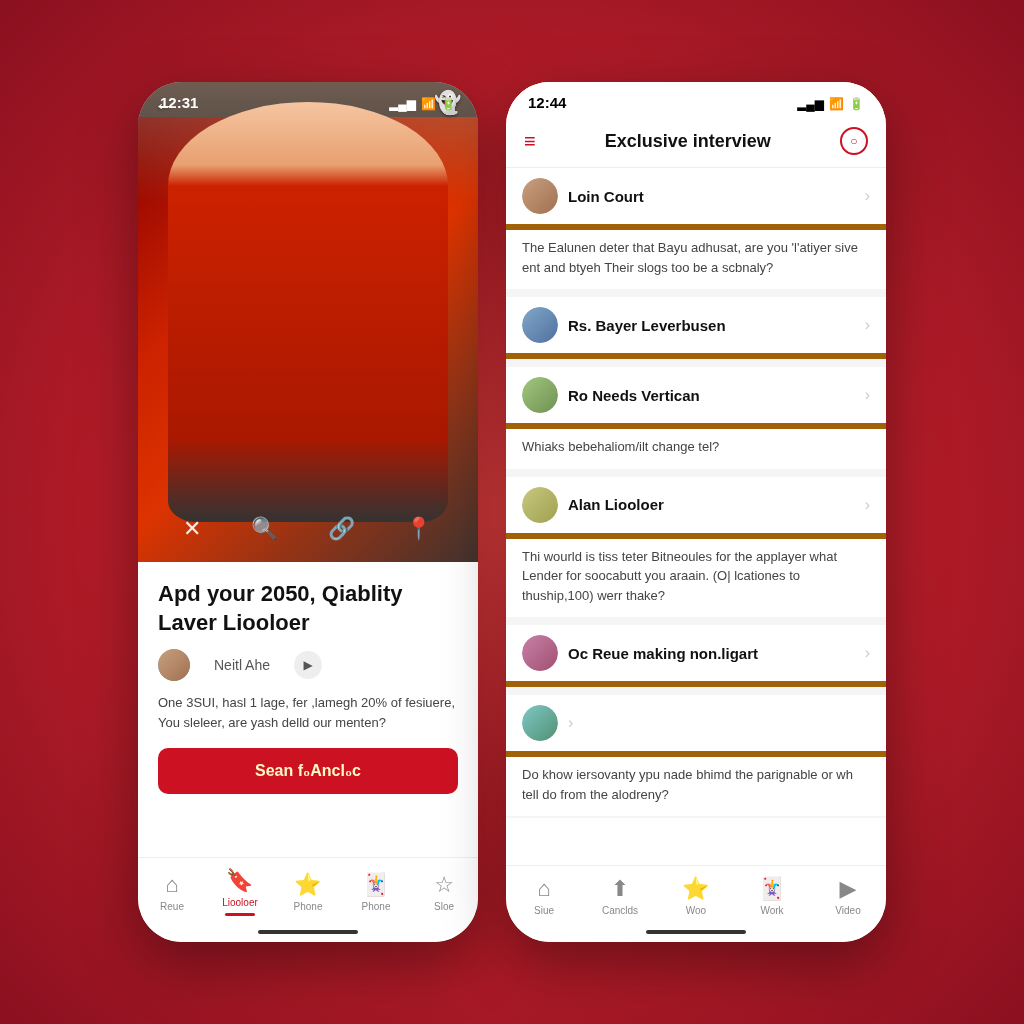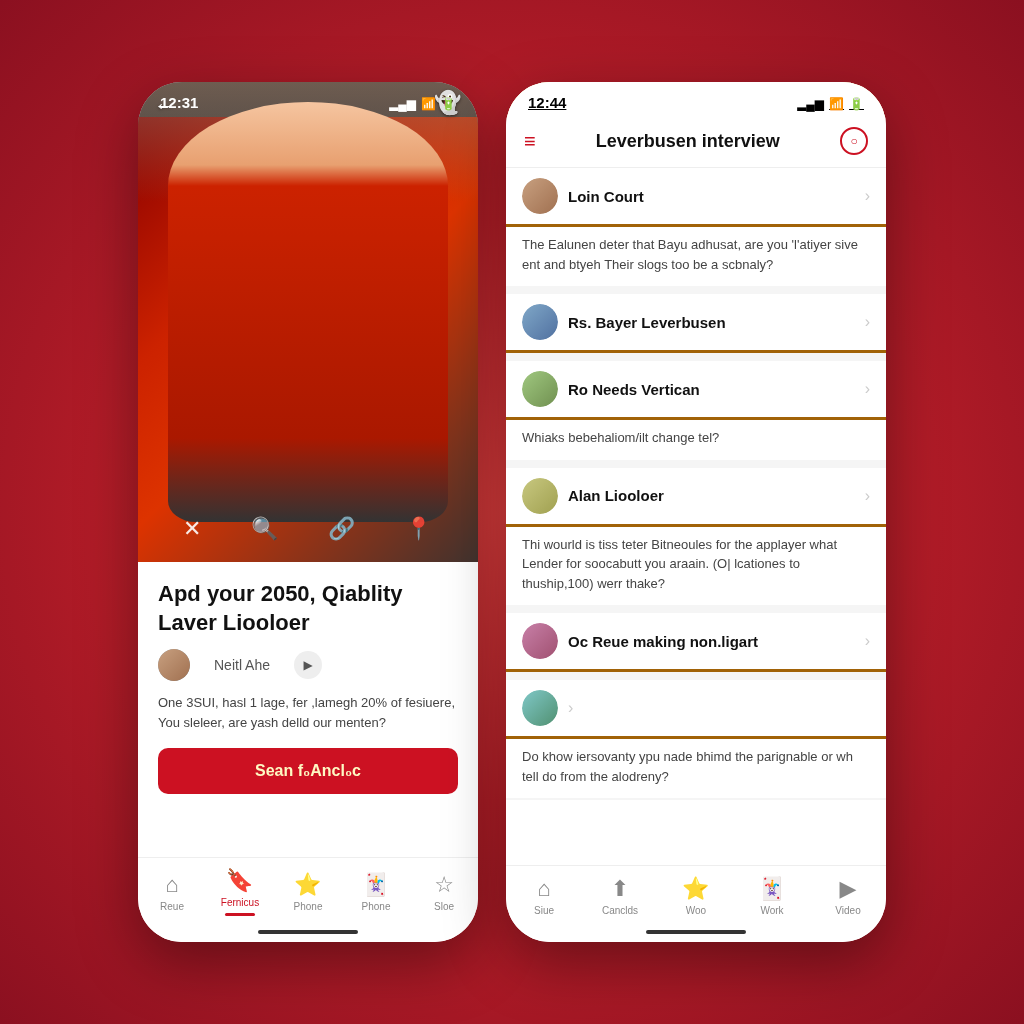--- a/index.html
+++ b/index.html
@@ -240,21 +240,21 @@
     .interview-item {
       background: #fff;
       margin-bottom: 2px;
       cursor: pointer;
     }
     .interview-item-header {
       display: flex;
       align-items: center;
       padding: 10px 16px;
       gap: 10px;
-      border-bottom: 3px solid #a16207;
+      border-bottom: 6px solid #a16207;
     }
     .interview-avatar {
       width: 36px;
       height: 36px;
       border-radius: 50%;
       flex-shrink: 0;
       overflow: hidden;
     }
     .interview-avatar-inner {
       width: 100%;
@@ -288,21 +288,20 @@
     }
 
     
     .right-phone-inner {
       display: flex;
       flex-direction: column;
       height: 100%;
     }
     .right-status-bar {
       background: #fef9c3;
-      text-decoration: underline;
     }
     .right-content-scroll {
       flex: 1;
       overflow: hidden;
     }
     .left-phone-inner {
       display: flex;
       flex-direction: column;
       height: 100%;
     }
@@ -386,21 +385,21 @@
 
       <nav class="bottom-nav">
         <div class="nav-item">
           <span class="nav-icon">⌂</span>
           <span class="nav-label">Reue</span>
         </div>
         <div class="nav-item active">
           <div class="nav-item-badge">
             <span class="nav-icon">🔖</span>
           </div>
-          <span class="nav-label">Fernicus</span>
+          <span class="nav-label">Liooloer</span>
           <div class="nav-active-dot"></div>
         </div>
         <div class="nav-item">
           <span class="nav-icon">⭐</span>
           <span class="nav-label">Phone</span>
         </div>
         <div class="nav-item">
           <span class="nav-icon">🃏</span>
           <span class="nav-label">Phone</span>
         </div>
@@ -424,21 +423,21 @@
         <div class="status-icons">
           <span>▂▄▆</span>
           <span>📶</span>
           <span>🔋</span>
         </div>
       </div>
     </div>
 
     <div class="right-header">
       <span class="header-menu">≡</span>
-      <span class="header-title">Leverbusen interview</span>
+      <span class="header-title">Exclusive interview</span>
       <div class="header-notify">
         <span>○</span>
       </div>
     </div>
 
     <div class="right-content-scroll">
       <div class="interview-list" id="interview-list">
       <div class="interview-item">
             <div class="interview-item-header">
               <div class="interview-avatar">

